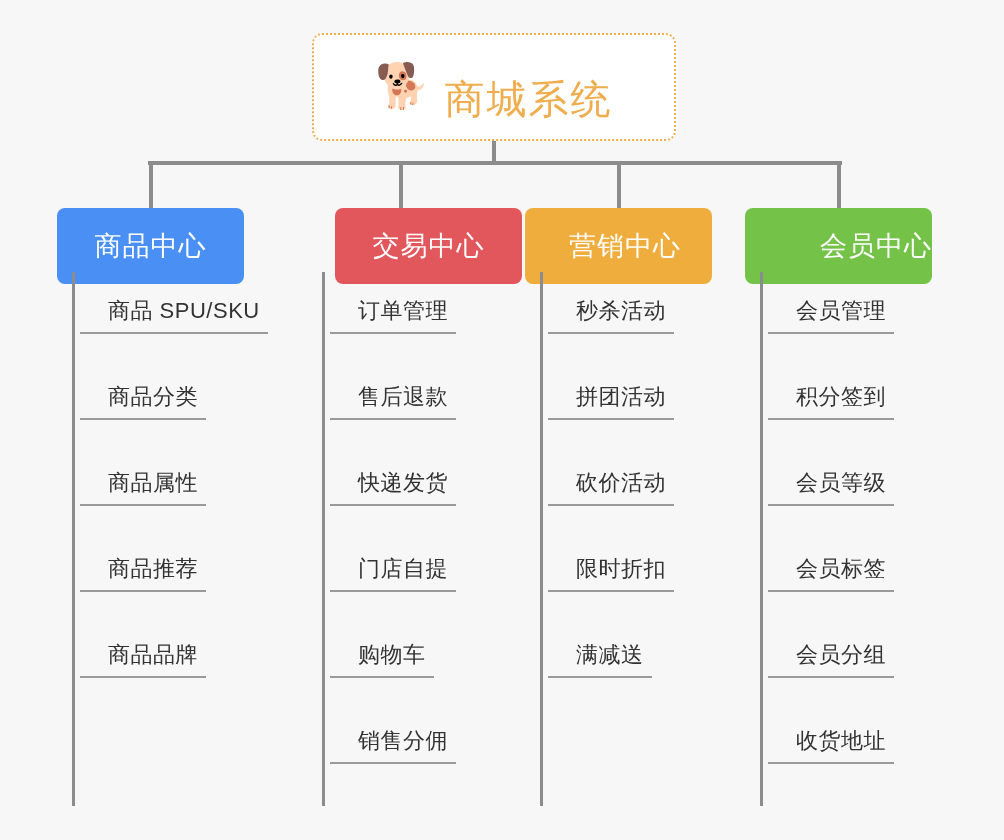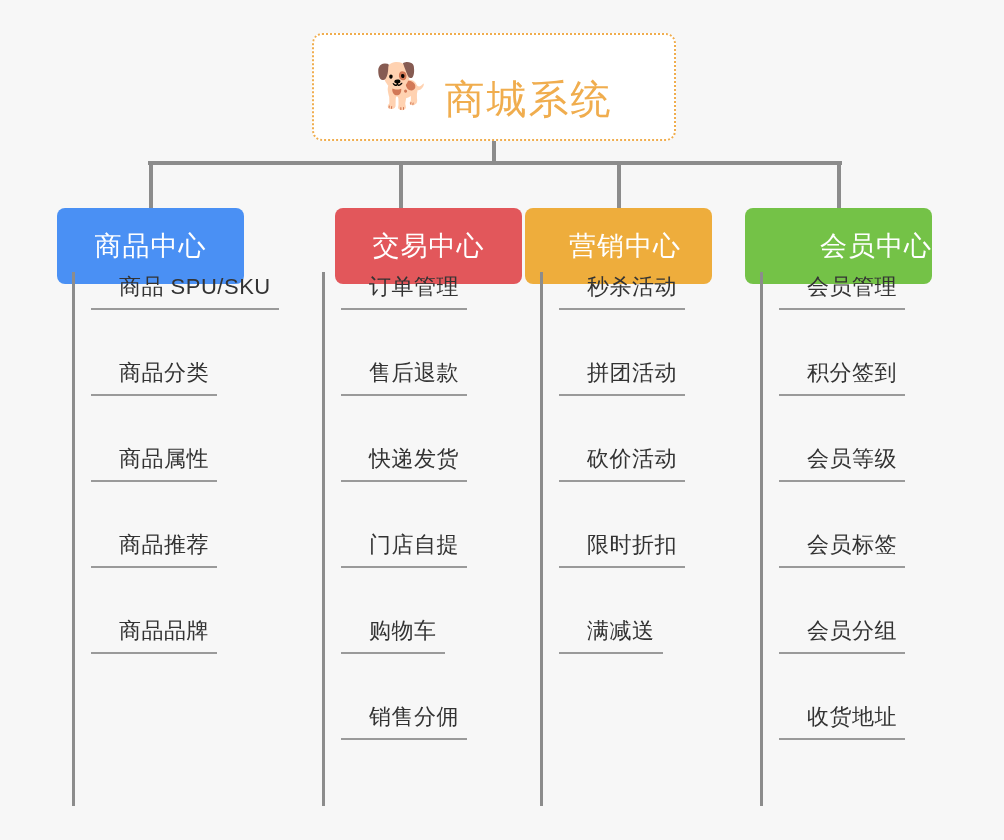--- a/index.html
+++ b/index.html
@@ -103,22 +103,22 @@
     left: 0;
     top: 0;
     width: 3px;
     background: #8c8c8c;
   }
   .leaf {
     position: relative;
     height: 86px;
     box-sizing: border-box;
     display: flex;
-    align-items: flex-start;
-    padding-left: 19px;
+    align-items: center;
+    padding-left: 8px;
   }
   .leaf-inner {
     display: inline-block;
     border-bottom: 2px solid #9a9a9a;
     padding: 0 8px 6px 28px;
     white-space: nowrap;
   }
   .leaf-label {
     font-size: 22px;
     color: #333333;

